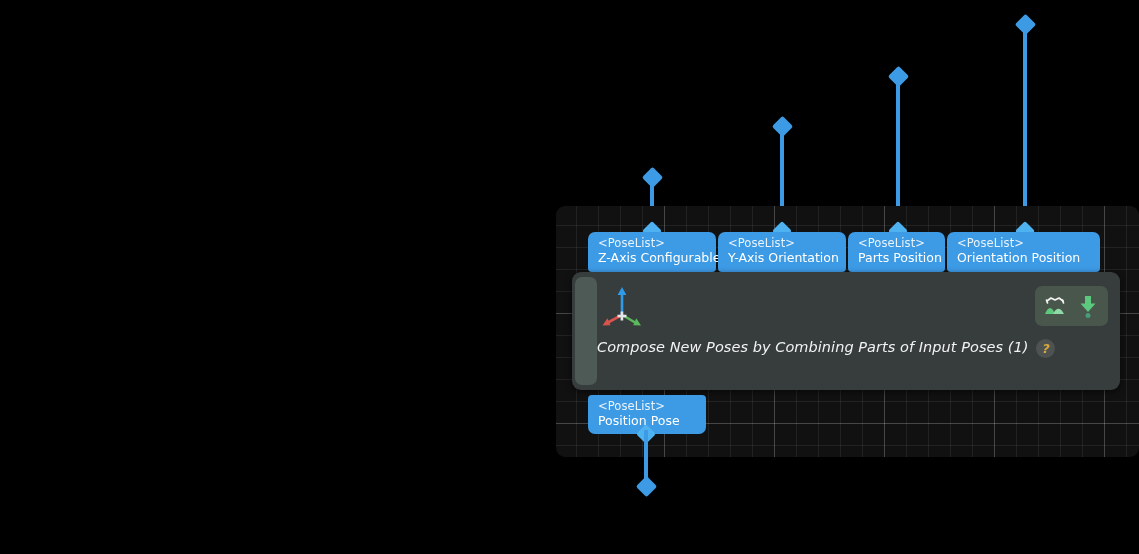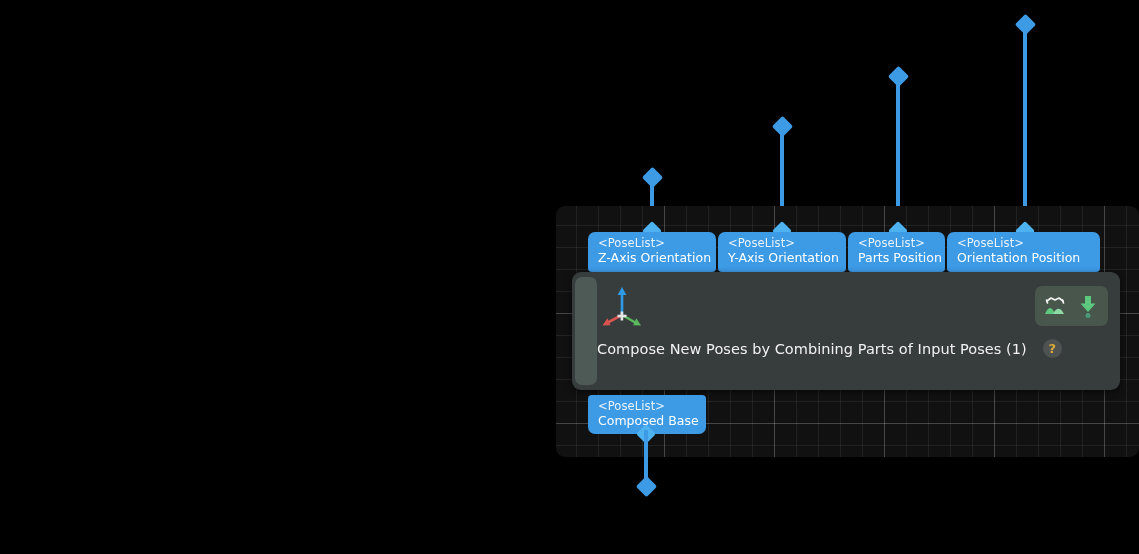--- a/index.html
+++ b/index.html
@@ -112,22 +112,23 @@
     top: 12px;
     width: 44px;
     height: 44px;
   }
   #node-title-row {
     position: absolute;
     left: 25px;
     top: 67px;
     right: 10px;
     display: flex;
-    align-items: center;
-    gap: 16px;
+    align-items: flex-start;
+    gap: 8px;
+    font-style: italic;
   }
   #node-title {
     font-size: 14.5px;
     color: #f2f2f2;
     white-space: nowrap;
     letter-spacing: 0.05px;
   }
   #help-badge {
     width: 19px;
     height: 19px;
@@ -185,21 +186,21 @@
 
   <div id="canvas"></div>
 
   <div class="port-diamond" style="left:645px; top:224px;"></div>
   <div class="port-diamond" style="left:775px; top:224px;"></div>
   <div class="port-diamond" style="left:891px; top:224px;"></div>
   <div class="port-diamond" style="left:1018px; top:224px;"></div>
 
   <div class="port input" style="left:588px; top:232px; width:128px; height:40px;">
     <div class="ptype">&lt;PoseList&gt;</div>
-    <div class="pname">Z-Axis Orientation</div>
+    <div class="pname">Z-Axis Configurable</div>
   </div>
 
   <div class="port input" style="left:718px; top:232px; width:128px; height:40px;">
     <div class="ptype">&lt;PoseList&gt;</div>
     <div class="pname">Y-Axis Orientation</div>
   </div>
 
   <div class="port input" style="left:848px; top:232px; width:97px; height:40px;">
     <div class="ptype">&lt;PoseList&gt;</div>
     <div class="pname">Parts Position</div>
@@ -251,20 +252,20 @@
     </div>
 
     <div id="node-title-row">
       <span id="node-title">Compose New Poses by Combining Parts of Input Poses (1)</span>
       <span id="help-badge">?</span>
     </div>
   </div>
 
   <div class="port output" style="left:588px; top:395px; width:118px; height:39px;">
     <div class="ptype">&lt;PoseList&gt;</div>
-    <div class="pname">Composed Base</div>
+    <div class="pname">Position Pose</div>
   </div>
 
   <div class="port-diamond" style="left:639px; top:427px;"></div>
   <div class="wire" style="left:644px; top:430px; height:53px;"></div>
   <div class="diamond" style="left:639px; top:479px;"></div>
 
 </div>
 
 </body></html>

